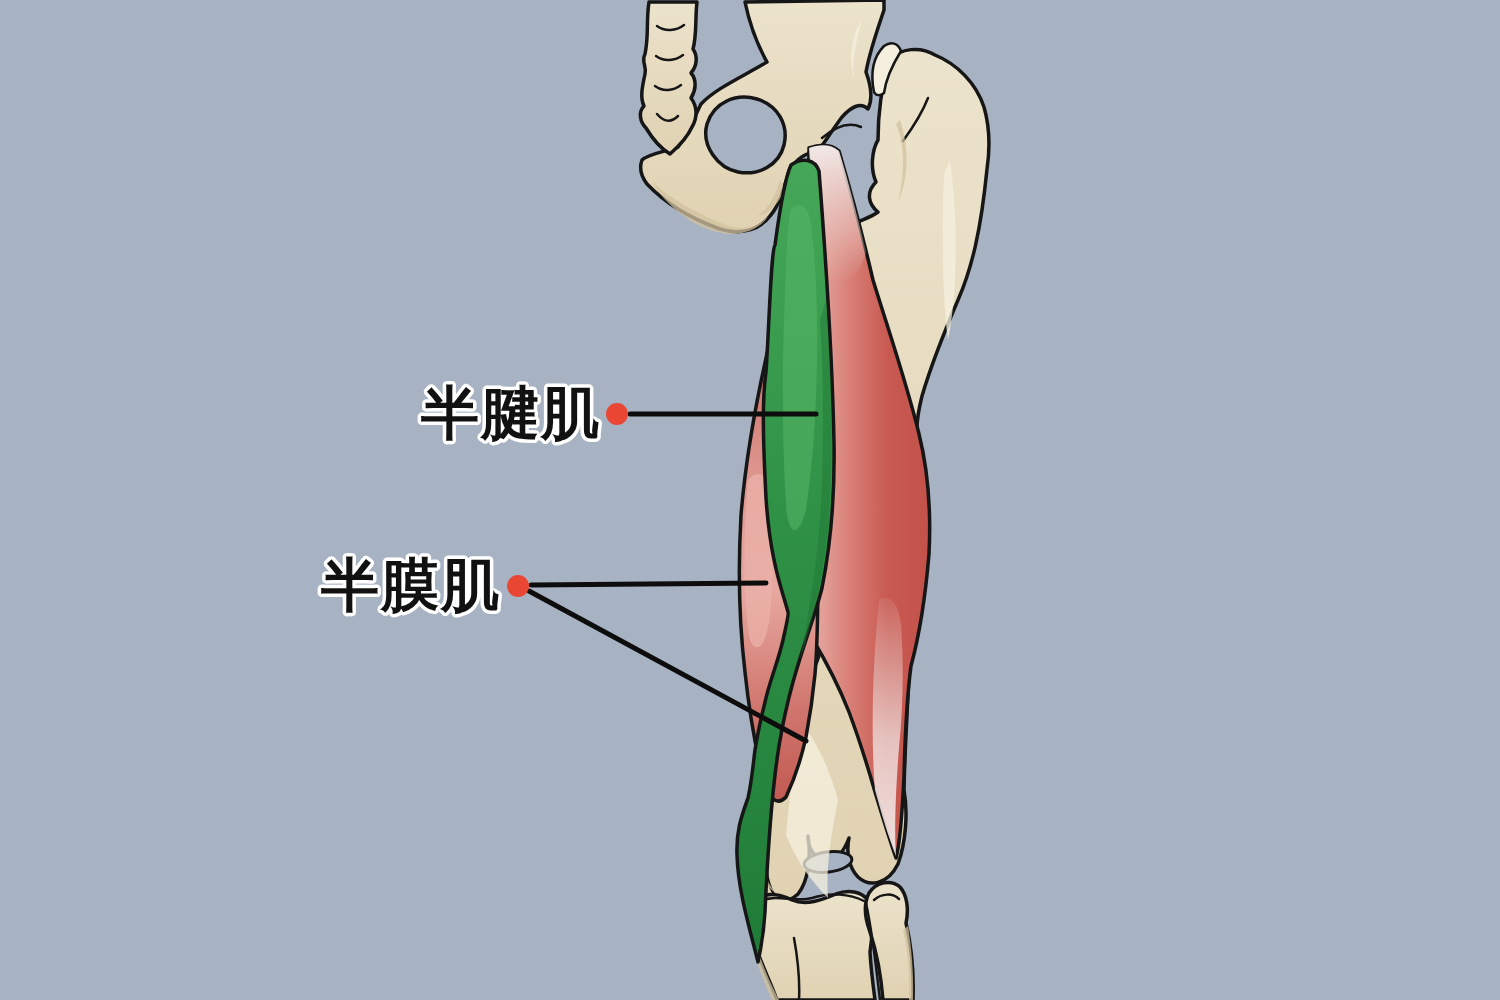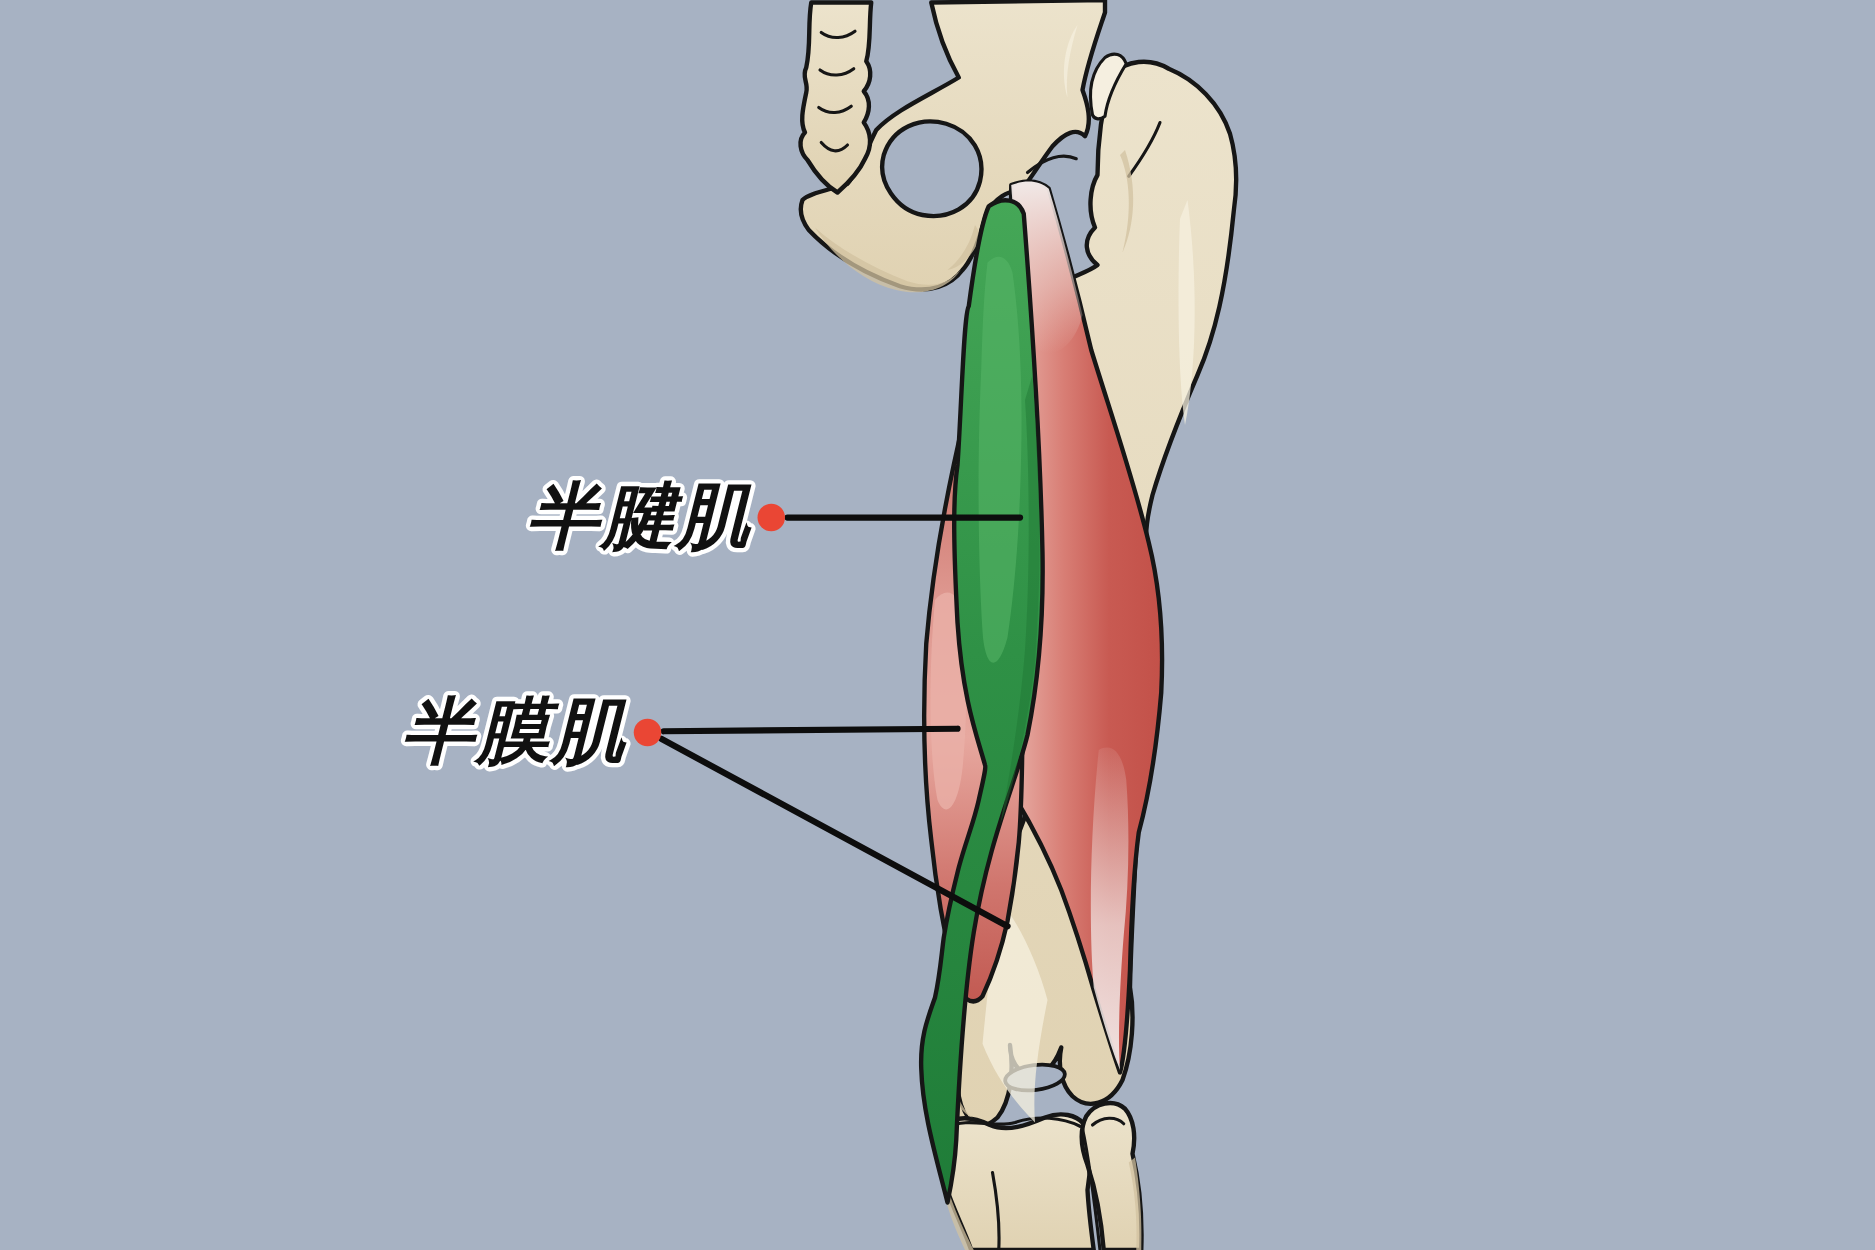--- a/index.html
+++ b/index.html
@@ -2,21 +2,20 @@
 <html><head>
 <meta charset="utf-8">
 <style>
   html, body { margin: 0; padding: 0; background: #a7b2c3; }
   .stage {
     position: relative;
     width: 1500px;
     height: 1000px;
     overflow: hidden;
     font-family: "Liberation Sans", sans-serif;
-    font-style: italic;
   }
   .stage svg { position: absolute; left: 0; top: 0; display: block; }
   .cn-label {
     font-family: "Liberation Sans", sans-serif;
     font-size: 58px;
     font-weight: 600;
     letter-spacing: 2px;
     stroke: #ffffff;
     stroke-width: 7px;
     paint-order: stroke;

